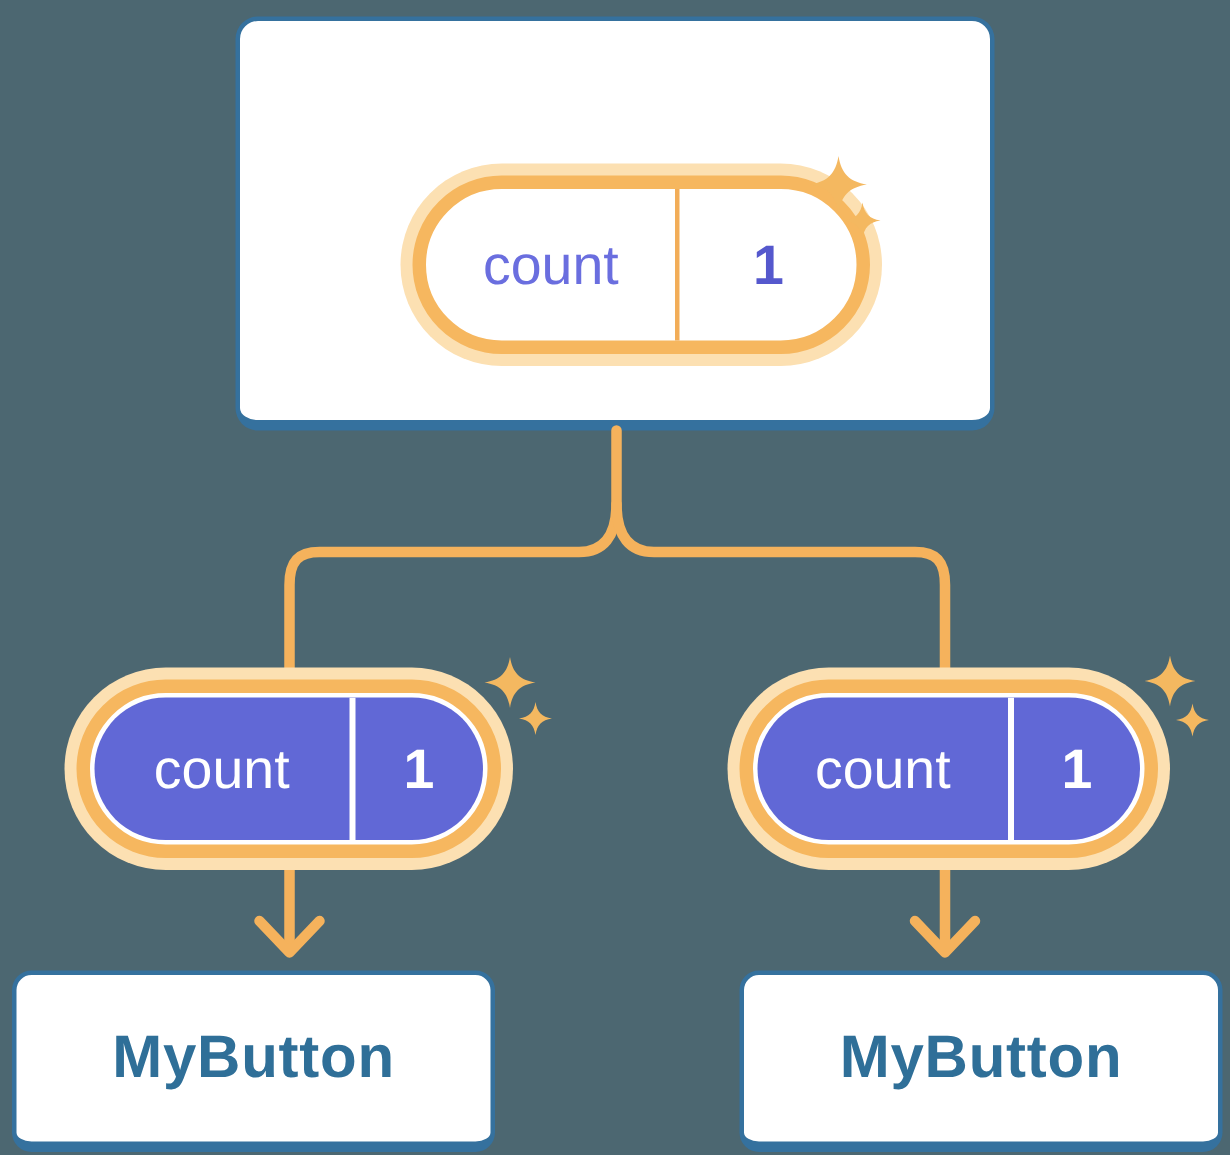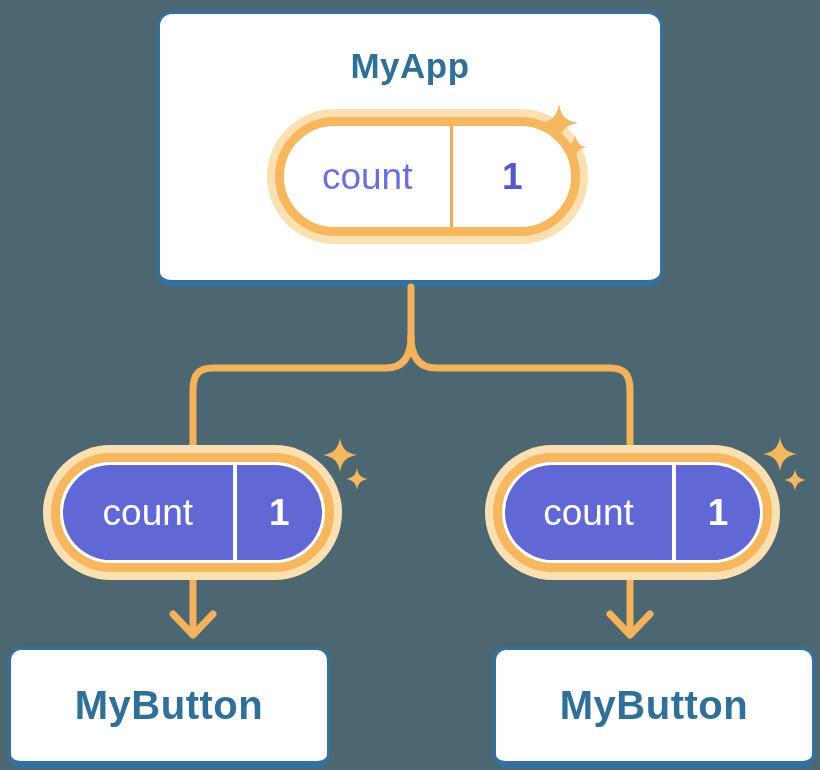--- a/index.html
+++ b/index.html
@@ -97,21 +97,20 @@
     flex:1;display:flex;align-items:center;justify-content:center;
     font-size:37px;font-weight:bold;color:var(--prop-text);
   }
 </style>
 </head>
 <body>
 
 <div id="canvas">
 
   <div id="root-card" class="card"></div>
-  <div id="root-title">MyApp</div>
 
   <svg class="layer" width="820" height="770" viewBox="0 0 820 770">
     <path class="connector-path" d="M411,287 L411,336 C411,358 402,368 386,368 L213,368 C199,368 193,374 193,390 L193,627"></path>
     <path class="connector-path" d="M411,336 C411,358 420,368 436,368 L610,368 C624,368 630,374 630,390 L630,627"></path>
     <path class="connector-path" d="M173,614 L193,635 L213,614"></path>
     <path class="connector-path" d="M610,614 L630,635 L650,614"></path>
   </svg>
 
   <div id="state-pill" class="pill">
     <div class="state-label-sec">count</div>

